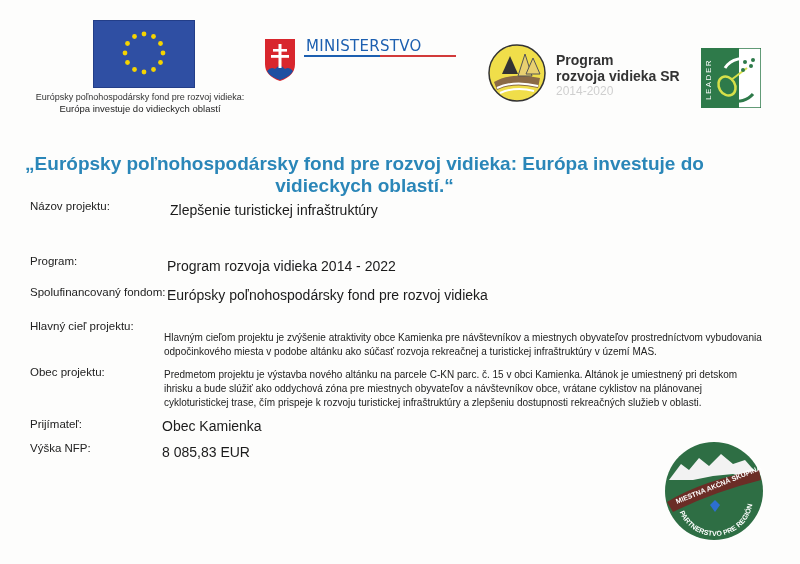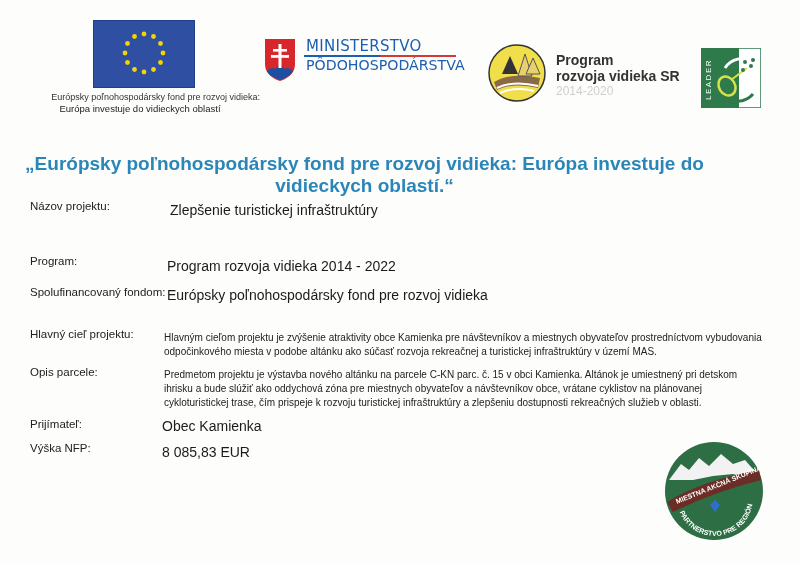--- a/index.html
+++ b/index.html
@@ -4,21 +4,21 @@
 <style>
   html, body { margin:0; padding:0; }
   body {
     width:800px; height:564px; background:#fdfdfc; position:relative; overflow:hidden;
     font-family:"Liberation Sans", sans-serif; color:#222;
   }
   .abs { position:absolute; }
   
   .eu-flag { left:93px; top:20px; width:100px; height:66px; background:#2f4fa3; border:1px solid #233e88; }
   .eu-flag svg { width:100%; height:100%; display:block; }
-  .eu-cap1 { left:20px; top:92px; width:240px; text-align:right; font-size:9px; color:#333; }
+  .eu-cap1 { left:20px; top:92px; width:240px; text-align:center; font-size:9px; color:#333; }
   .eu-cap2 { left:20px; top:103px; width:240px; text-align:center; font-size:9.5px; font-weight:normal; color:#222; }
   
   .crest { left:264px; top:38px; width:32px; height:44px; }
   .min-line1 { left:306px; top:37px; font-size:15px; color:#1c5fb0; letter-spacing:0.3px; font-family:"DejaVu Sans", sans-serif; }
   .min-rule { left:304px; top:55px; width:152px; height:2px; background:linear-gradient(90deg,#1c5fb0 0 50%, #d23a3a 50% 100%); }
   .min-rest { left:306px; top:58px; font-size:14.2px; line-height:15.5px; color:#1c5fb0; font-family:"DejaVu Sans", sans-serif; }
   
   .prv-logo { left:488px; top:44px; width:58px; height:58px; }
   .prv-t1 { left:556px; top:52px; font-size:14px; font-weight:bold; color:#333; }
   .prv-t2 { left:556px; top:68px; font-size:14px; font-weight:bold; color:#333; }
@@ -64,21 +64,20 @@
     <g fill="#fff">
       <rect x="14.5" y="6" width="3" height="24"></rect>
       <rect x="9" y="11" width="14" height="2.6"></rect>
       <rect x="7" y="17" width="18" height="2.8"></rect>
     </g>
   </svg>
 </div>
 <div class="abs min-line1">MINISTERSTVO</div>
 <div class="abs min-rule"></div>
 <div class="abs min-rest">
-  <div>PÔDOHOSPODÁRSTVA</div>
 </div>
 
 <div class="abs prv-logo">
   <svg viewBox="0 0 58 58" width="58" height="58">
     <circle cx="29" cy="29" r="28" fill="#f0de4a" stroke="#333" stroke-width="1.5"></circle>
     <path d="M6 38 Q22 28 52 34 L50 44 Q26 38 9 46 Z" fill="#8a6a46"></path>
     <path d="M9 44 Q26 36 50 42" stroke="#fff" stroke-width="2" fill="none"></path>
     <path d="M12 49 Q28 42 46 47" stroke="#fff" stroke-width="2" fill="none"></path>
     <path d="M14 30 L22 12 L30 30 Z" fill="#333"></path>
     <path d="M30 32 L37 10 L44 32 Z" fill="#e8d070" stroke="#555" stroke-width="1"></path>
@@ -111,24 +110,24 @@
 
 <div class="abs lbl" style="top:200px;">Názov projektu:</div>
 <div class="abs val" style="left:170px; top:202px;">Zlepšenie turistickej infraštruktúry</div>
 
 <div class="abs lbl" style="top:255px;">Program:</div>
 <div class="abs val" style="left:167px; top:258px;">Program rozvoja vidieka 2014 - 2022</div>
 
 <div class="abs lbl" style="top:286px;">Spolufinancovaný fondom:</div>
 <div class="abs val" style="left:167px; top:287px;">Európsky poľnohospodársky fond pre rozvoj vidieka</div>
 
-<div class="abs lbl" style="top:328px;text-align:right;">Hlavný cieľ projektu:</div>
+<div class="abs lbl" style="top:320px;text-align:right;">Hlavný cieľ projektu:</div>
 <div class="abs para" style="top:331px;">Hlavným cieľom projektu je zvýšenie atraktivity obce Kamienka pre návštevníkov a miestnych obyvateľov prostredníctvom vybudovania odpočinkového miesta v podobe altánku ako súčasť rozvoja rekreačnej a turistickej infraštruktúry v území MAS.</div>
 
-<div class="abs lbl" style="top:366px;">Opis parcele:</div>
+<div class="abs lbl" style="top:366px;">Obec projektu:</div>
 <div class="abs para" style="top:368px;">Predmetom projektu je výstavba nového altánku na parcele C-KN parc. č. 15 v obci Kamienka. Altánok je umiestnený pri detskom ihrisku a bude slúžiť ako oddychová zóna pre miestnych obyvateľov a návštevníkov obce, vrátane cyklistov na plánovanej cykloturistickej trase, čím prispeje k rozvoju turistickej infraštruktúry a zlepšeniu dostupnosti rekreačných služieb v oblasti.</div>
 
 <div class="abs lbl" style="top:418px;">Prijímateľ:</div>
 <div class="abs val" style="left:162px; top:418px;">Obec Kamienka</div>
 
 <div class="abs lbl" style="top:442px;">Výška NFP:</div>
 <div class="abs val" style="left:162px; top:444px;">8 085,83 EUR</div>
 
 <div class="abs mas-logo">
   <svg viewBox="0 0 102 102" width="102" height="102">

